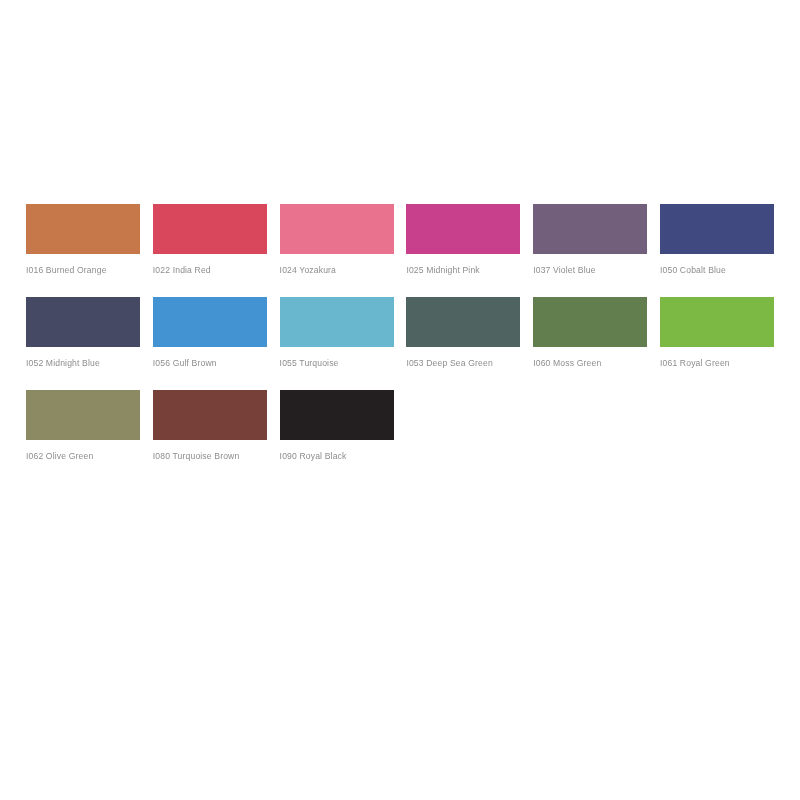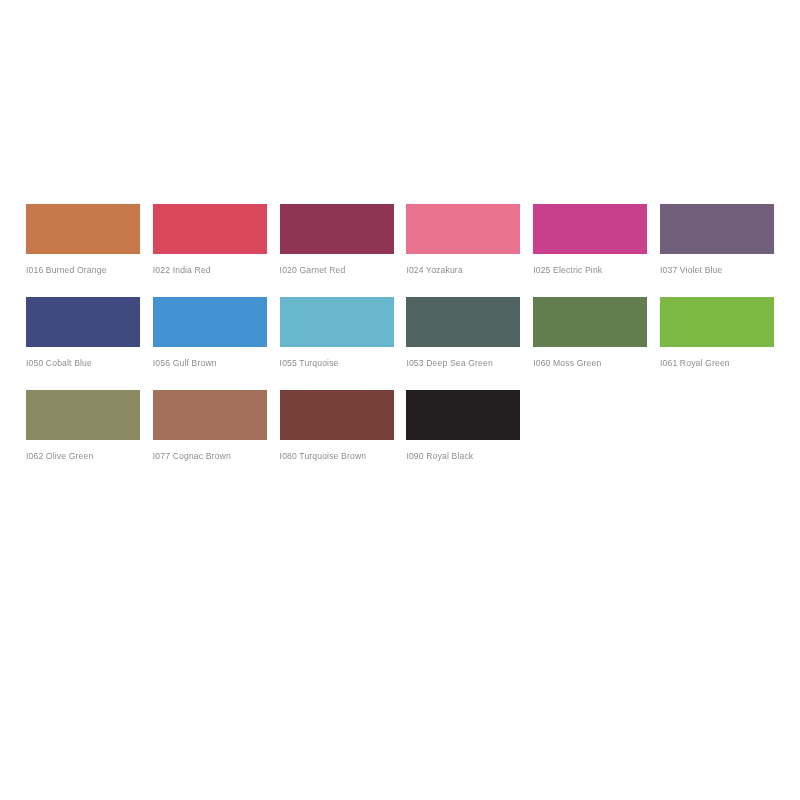--- a/index.html
+++ b/index.html
@@ -66,38 +66,38 @@
   <div class="swatch-grid">
       <div class="swatch-cell">
         <span class="swatch-chip" style="background-color: rgb(198, 120, 74);"></span>
         <span class="swatch-label">I016 Burned Orange</span>
       </div>
       <div class="swatch-cell">
         <span class="swatch-chip" style="background-color: rgb(217, 71, 92);"></span>
         <span class="swatch-label">I022 India Red</span>
       </div>
       <div class="swatch-cell">
-        <span class="swatch-chip" style="background-color: rgb(143, 53, 83);"></span>
-        <span class="swatch-label">I020 Garnet Red</span>
-      </div>
-      <div class="swatch-cell">
         <span class="swatch-chip" style="background-color: rgb(233, 115, 143);"></span>
         <span class="swatch-label">I024 Yozakura</span>
       </div>
       <div class="swatch-cell">
         <span class="swatch-chip" style="background-color: rgb(200, 64, 140);"></span>
-        <span class="swatch-label">I025 Electric Pink</span>
+        <span class="swatch-label">I025 Midnight Pink</span>
       </div>
       <div class="swatch-cell">
         <span class="swatch-chip" style="background-color: rgb(113, 95, 124);"></span>
         <span class="swatch-label">I037 Violet Blue</span>
       </div>
       <div class="swatch-cell">
         <span class="swatch-chip" style="background-color: rgb(65, 74, 128);"></span>
         <span class="swatch-label">I050 Cobalt Blue</span>
+      </div>
+      <div class="swatch-cell">
+        <span class="swatch-chip" style="background-color: rgb(69, 73, 99);"></span>
+        <span class="swatch-label">I052 Midnight Blue</span>
       </div>
       <div class="swatch-cell">
         <span class="swatch-chip" style="background-color: rgb(67, 147, 211);"></span>
         <span class="swatch-label">I056 Gulf Brown</span>
       </div>
       <div class="swatch-cell">
         <span class="swatch-chip" style="background-color: rgb(104, 183, 206);"></span>
         <span class="swatch-label">I055 Turquoise</span>
       </div>
       <div class="swatch-cell">
@@ -110,24 +110,20 @@
       </div>
       <div class="swatch-cell">
         <span class="swatch-chip" style="background-color: rgb(123, 185, 68);"></span>
         <span class="swatch-label">I061 Royal Green</span>
       </div>
       <div class="swatch-cell">
         <span class="swatch-chip" style="background-color: rgb(139, 138, 98);"></span>
         <span class="swatch-label">I062 Olive Green</span>
       </div>
       <div class="swatch-cell">
-        <span class="swatch-chip" style="background-color: rgb(163, 112, 90);"></span>
-        <span class="swatch-label">I077 Cognac Brown</span>
-      </div>
-      <div class="swatch-cell">
         <span class="swatch-chip" style="background-color: rgb(119, 65, 58);"></span>
         <span class="swatch-label">I080 Turquoise Brown</span>
       </div>
       <div class="swatch-cell">
         <span class="swatch-chip" style="background-color: rgb(35, 31, 32);"></span>
         <span class="swatch-label">I090 Royal Black</span>
       </div>
     </div>
 </div>
 

